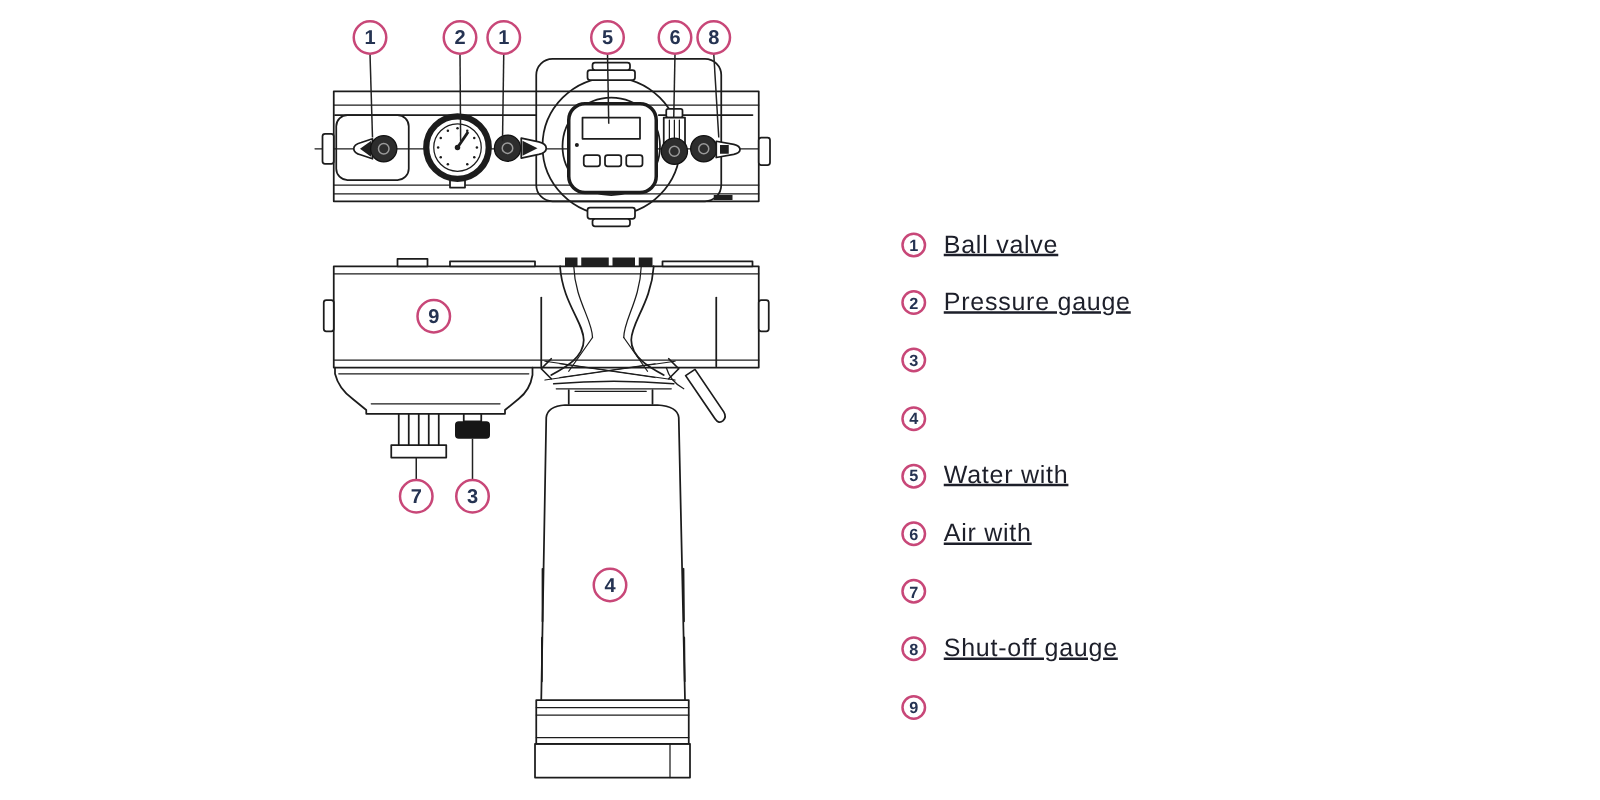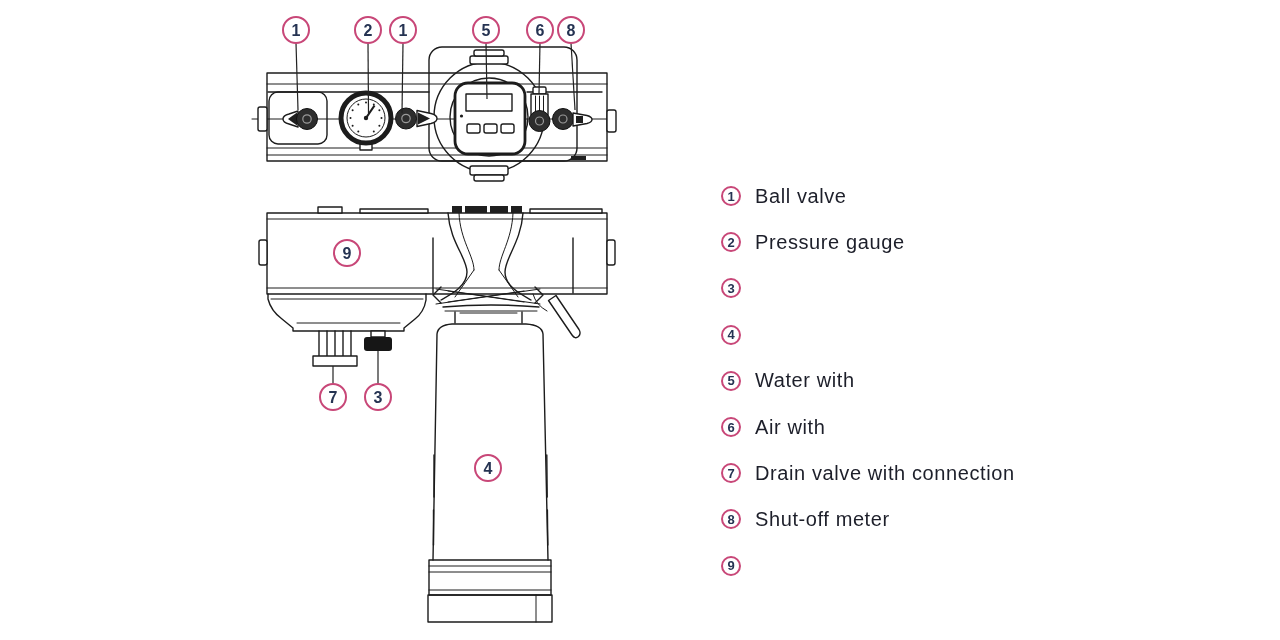--- a/index.html
+++ b/index.html
@@ -26,21 +26,21 @@
   
   .legend{position:absolute;left:721px;top:173px;}
   .lrow{height:46.2px;display:flex;align-items:center;}
   .lnum{
     width:20px;height:20px;box-sizing:border-box;flex:none;
     border:2px solid #c84778;border-radius:50%;
     display:flex;align-items:center;justify-content:center;
     font-size:13px;font-weight:700;color:#253352;margin-right:14px;
     line-height:1;
   }
-  .llabel{font-size:20px;color:#1d1f2a;letter-spacing:0.6px;white-space:nowrap;}
+  .llabel{font-size:20px;color:#1d1f2a;letter-spacing:0.6px;white-space:nowrap;text-decoration:underline;}
 </style>
 </head>
 <body>
 
 <div class="canvas">
 
   <svg class="diagram" width="700" height="640" viewBox="0 0 700 640">
 
     <g>
 
@@ -282,23 +282,22 @@
     <div class="lrow">
       <span class="lnum">5</span>
       <span class="llabel">Water with</span>
     </div>
     <div class="lrow">
       <span class="lnum">6</span>
       <span class="llabel">Air with</span>
     </div>
     <div class="lrow">
       <span class="lnum">7</span>
-      <span class="llabel">Drain valve with connection</span>
     </div>
     <div class="lrow">
       <span class="lnum">8</span>
-      <span class="llabel">Shut-off meter</span>
+      <span class="llabel">Shut-off gauge</span>
     </div>
     <div class="lrow">
       <span class="lnum">9</span>
     </div>
   </div>
 </div>
 
 </body></html>

